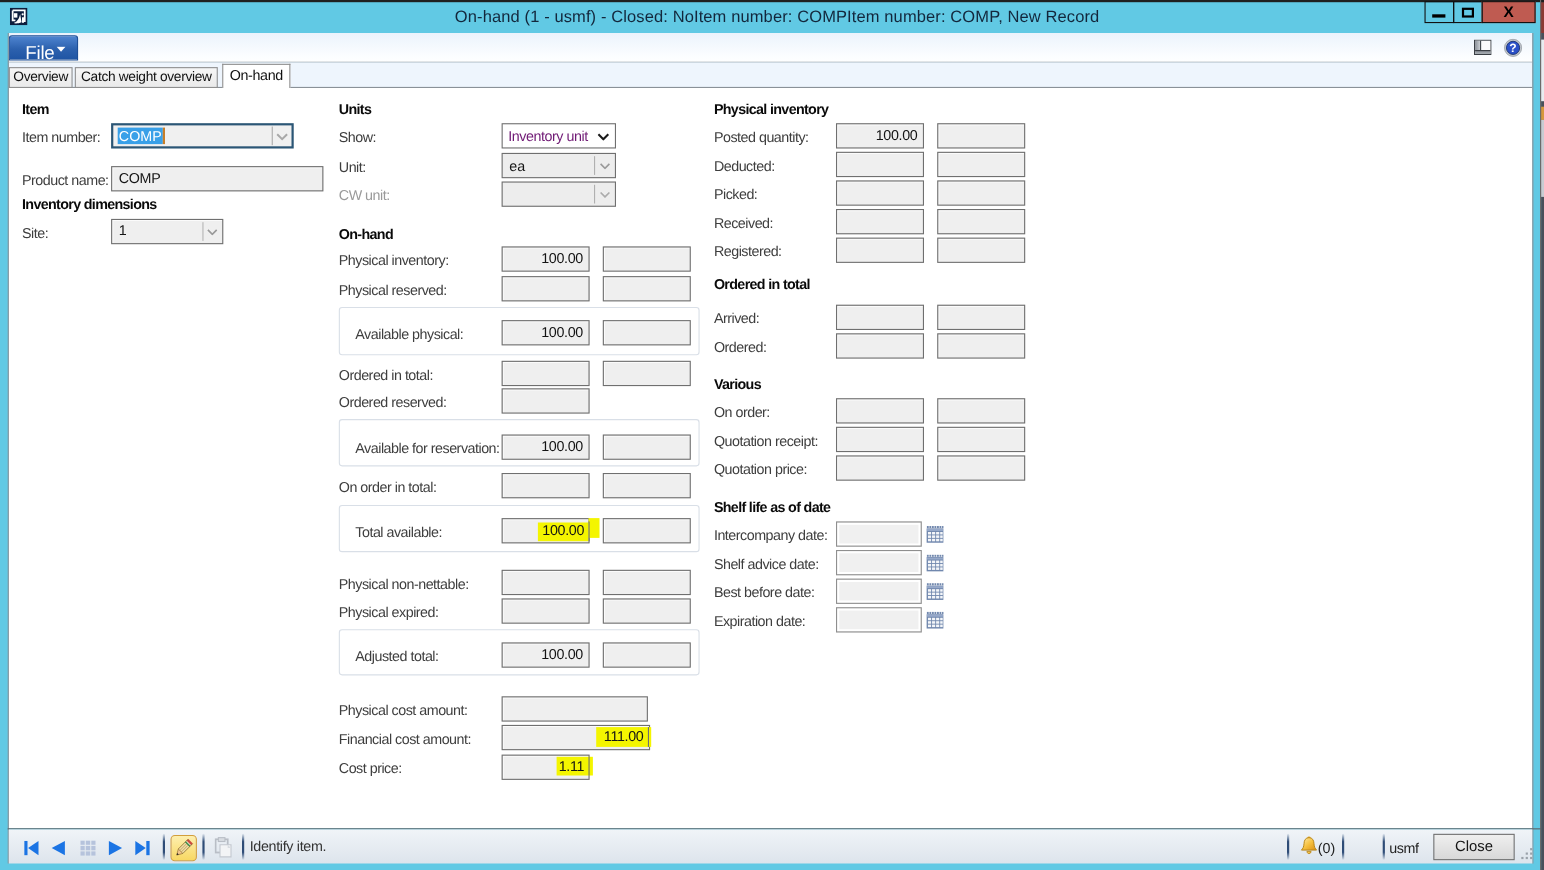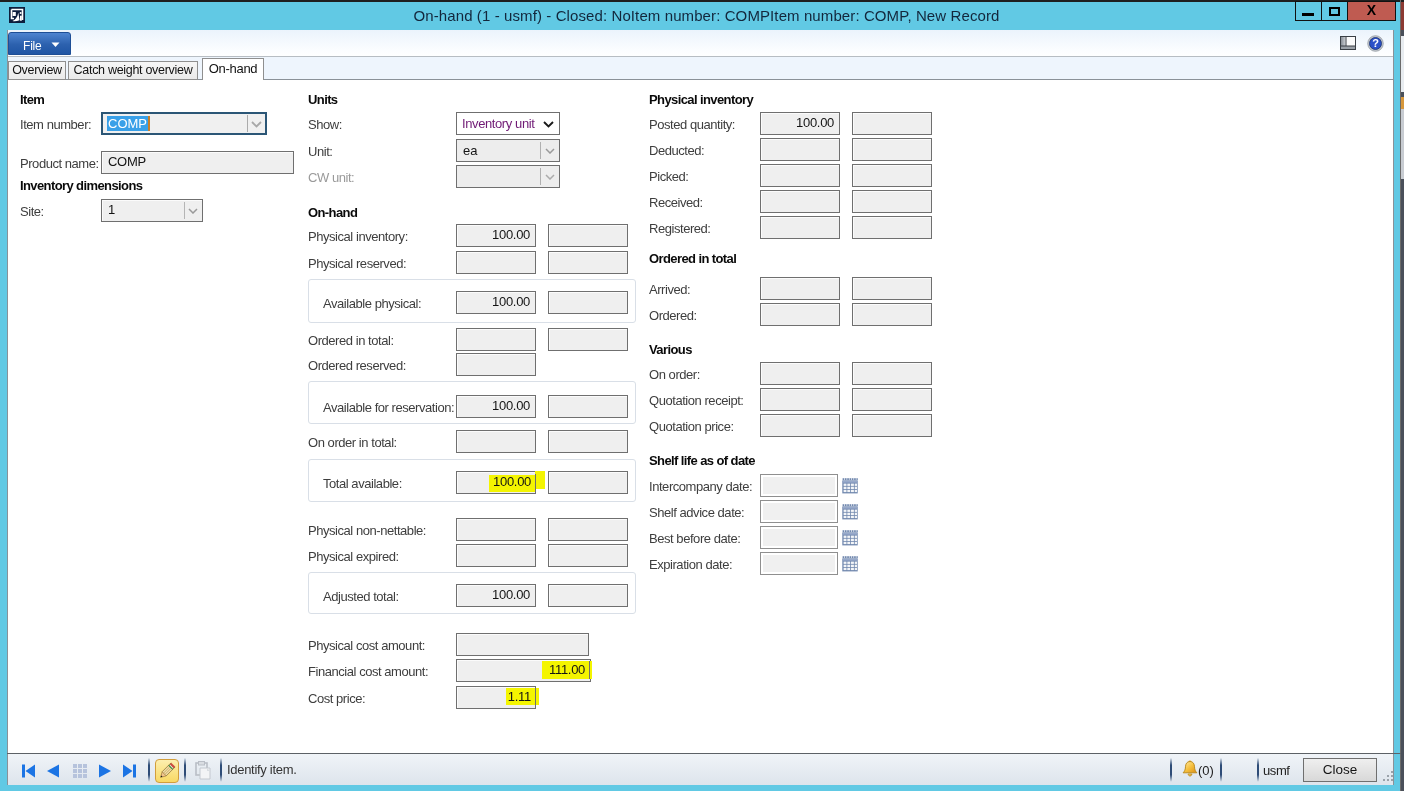--- a/index.html
+++ b/index.html
@@ -39,21 +39,21 @@
 <div class="abs" style="left:0;top:0;width:27px;height:20px;box-sizing:border-box;border:1px solid #111;"></div>
 <div class="abs" style="left:7px;top:12px;width:12px;height:3px;background:#000;"></div>
 <div class="abs" style="left:26px;top:0;width:27px;height:20px;box-sizing:border-box;border:1px solid #111;"></div>
 <div class="abs" style="left:34px;top:6px;width:11px;height:9px;box-sizing:border-box;border:2px solid #000;"></div>
 <div class="abs" style="left:52px;top:0;width:49px;height:20px;box-sizing:border-box;border:1px solid #111;background:#BF5B51;"></div>
 <div class="abs" style="left:52px;top:0px;width:49px;height:20px;text-align:center;font-size:14px;font-weight:bold;color:#000;line-height:19px;">X</div>
 </div>
 <div class="abs" style="left:8px;top:30px;width:1385px;height:27px;background:linear-gradient(#EBF3FC,#FBFDFF 75%,#FFFFFF);"></div>
 <div class="abs" style="left:8px;top:56px;width:1385px;height:1px;background:#B7BDC3;"></div>
 <div class="abs" style="left:8px;top:32px;width:63px;height:23px;box-sizing:border-box;border:1px solid #1D4E96;border-radius:3px 3px 0 0;background:linear-gradient(#4E84D0,#2C61AE 55%,#1F55A4);">
-<span style="position:absolute;left:14px;top:6px;font-size:12px;color:#FFF;letter-spacing:-0.2px;">File</span>
+<span style="position:absolute;left:14px;top:6px;font-size:17px;color:#FFF;letter-spacing:-0.2px;">File</span>
 <svg style="position:absolute;left:42px;top:9px;" width="9" height="6" viewBox="0 0 9 6">
         <path d="M0.5 0.5 L4.5 5 L8.5 0.5 Z" fill="#FFF"></path>
       </svg>
 </div>
 <svg class="abs" style="left:1340px;top:36px;" width="16" height="14" viewBox="0 0 16 14">
 <rect x="0.5" y="0.5" width="15" height="13" fill="#FBFBFB" stroke="#3A3F45"></rect>
 <rect x="1" y="1" width="4.5" height="9" fill="url(#g1)"></rect>
 <rect x="1" y="10" width="14" height="3" fill="#9BA1A8"></rect>
 <line x1="6" y1="1" x2="6" y2="10" stroke="#3A3F45"></line>
 <line x1="1" y1="10" x2="15" y2="10" stroke="#3A3F45"></line>

